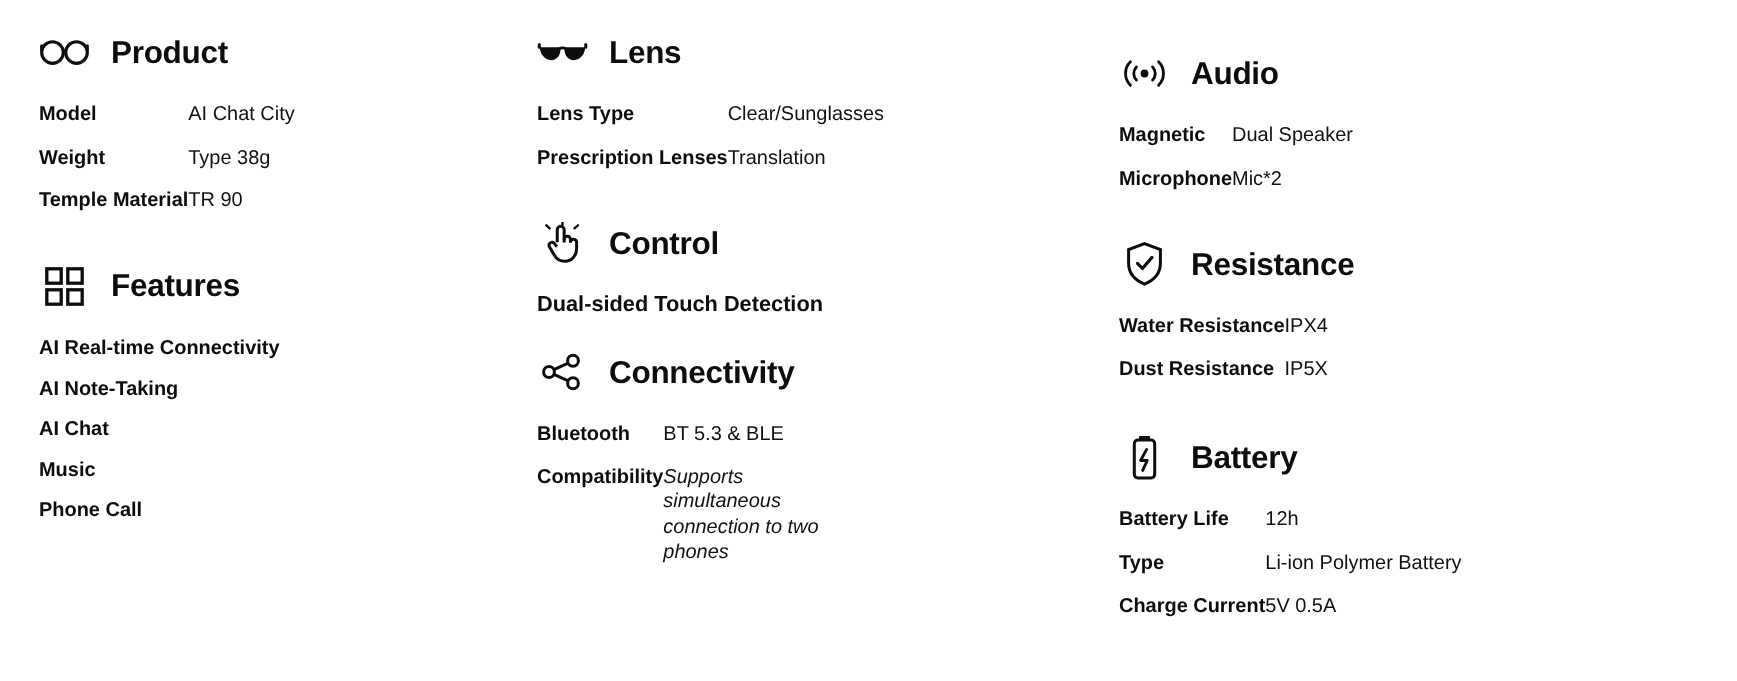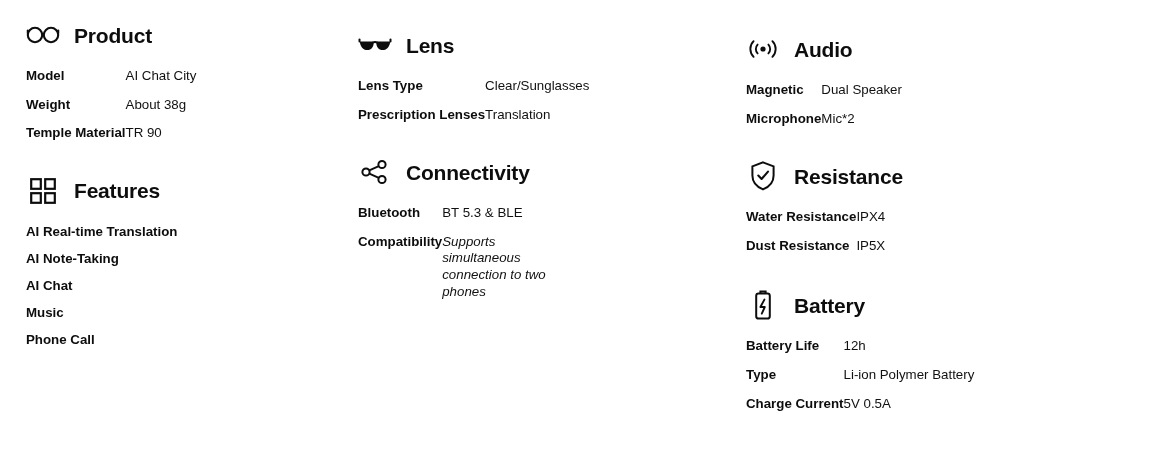--- a/index.html
+++ b/index.html
@@ -24,21 +24,21 @@
   .columns {
     display: flex;
     flex-direction: row;
     width: 1158px;
     height: 454px;
   }
   .col {
     position: relative;
   }
   .col-1 { width: 358px; padding-left: 26px; padding-top: 18px; }
-  .col-2 { width: 388px; padding-left: 0px; padding-top: 28px; }
+  .col-2 { width: 388px; padding-left: 0px; padding-top: 18px; }
   .col-3 { width: 412px; padding-left: 0px; padding-top: 32px; }
 
   .section { margin-bottom: 0; }
   .section-header {
     display: flex;
     align-items: center;
     gap: 14px;
     margin-bottom: 16px;
   }
   .section-icon {
@@ -131,21 +131,21 @@
           <span class="section-title">Product</span>
         </div>
         <table class="spec-table c1-product-table">
           <tbody>
             <tr>
               <td class="spec-key">Model</td>
               <td class="spec-val">AI Chat City</td>
             </tr>
             <tr>
               <td class="spec-key">Weight</td>
-              <td class="spec-val">About 38g</td>
+              <td class="spec-val">Type 38g</td>
             </tr>
             <tr>
               <td class="spec-key">Temple Material</td>
               <td class="spec-val">TR 90</td>
             </tr>
           </tbody>
         </table>
       </div>
 
       <div class="section">
@@ -154,21 +154,21 @@
             <svg class="icon-svg" width="26" height="26" viewBox="0 0 26 26">
               <rect x="1.2" y="1.2" width="9.6" height="9.6" fill="none" stroke="#0d0d0d" stroke-width="2.2"></rect>
               <rect x="15.2" y="1.2" width="9.6" height="9.6" fill="none" stroke="#0d0d0d" stroke-width="2.2"></rect>
               <rect x="1.2" y="15.2" width="9.6" height="9.6" fill="none" stroke="#0d0d0d" stroke-width="2.2"></rect>
               <rect x="15.2" y="15.2" width="9.6" height="9.6" fill="none" stroke="#0d0d0d" stroke-width="2.2"></rect>
             </svg>
           </span>
           <span class="section-title">Features</span>
         </div>
         <ul class="feature-list">
-          <li>AI Real-time Translation</li>
+          <li>AI Real-time Connectivity</li>
           <li>AI Note-Taking</li>
           <li>AI Chat</li>
           <li>Music</li>
           <li>Phone Call</li>
         </ul>
       </div>
 
     </div>
 
     <div class="col col-2">
@@ -193,20 +193,34 @@
               <td class="spec-val">Clear/Sunglasses</td>
             </tr>
             <tr>
               <td class="spec-key">Prescription Lenses</td>
               <td class="spec-val">Translation</td>
             </tr>
           </tbody>
         </table>
       </div>
 
+      <div class="section">
+        <div class="section-header c2-control-head">
+          <span class="section-icon">
+            <svg class="icon-svg" width="26" height="28" viewBox="0 0 26 28">
+              <path d="M9.5 13.5 V5.2 a2.3 2.3 0 0 1 4.6 0 V13.6" fill="none" stroke="#0d0d0d" stroke-width="2"></path>
+              <path d="M14.1 11.6 a2.1 2.1 0 0 1 4.2 0 v2.2" fill="none" stroke="#0d0d0d" stroke-width="2"></path>
+              <path d="M18.3 13.2 a2.1 2.1 0 0 1 4.1 0 v4.6 c0 4.4 -3.2 8.4 -7.8 8.4 c-3.6 0 -5.6 -1.5 -7 -4 l-3.4 -5.8 a2 2 0 0 1 3.2 -2.3 l1.9 2.4" fill="none" stroke="#0d0d0d" stroke-width="2"></path>
+              <path d="M4.5 4.2 L2.2 2.2 M13 1.6 V0.6 M21 4.2 L23.3 2.2" stroke="#0d0d0d" stroke-width="1.6" stroke-linecap="round" fill="none"></path>
+            </svg>
+          </span>
+          <span class="section-title">Control</span>
+        </div>
+        <div class="plain-line">Dual-sided Touch Detection</div>
+      </div>
 
       <div class="section">
         <div class="section-header c2-connect-head">
           <span class="section-icon">
             <svg class="icon-svg" width="28" height="26" viewBox="0 0 28 26">
               <circle cx="5" cy="13" r="3.6" fill="none" stroke="#0d0d0d" stroke-width="2"></circle>
               <circle cx="21" cy="5.5" r="3.6" fill="none" stroke="#0d0d0d" stroke-width="2"></circle>
               <circle cx="21" cy="20.5" r="3.6" fill="none" stroke="#0d0d0d" stroke-width="2"></circle>
               <path d="M8.3 11.4 L17.8 7.1 M8.3 14.6 L17.8 18.9" stroke="#0d0d0d" stroke-width="2" fill="none"></path>
             </svg>

